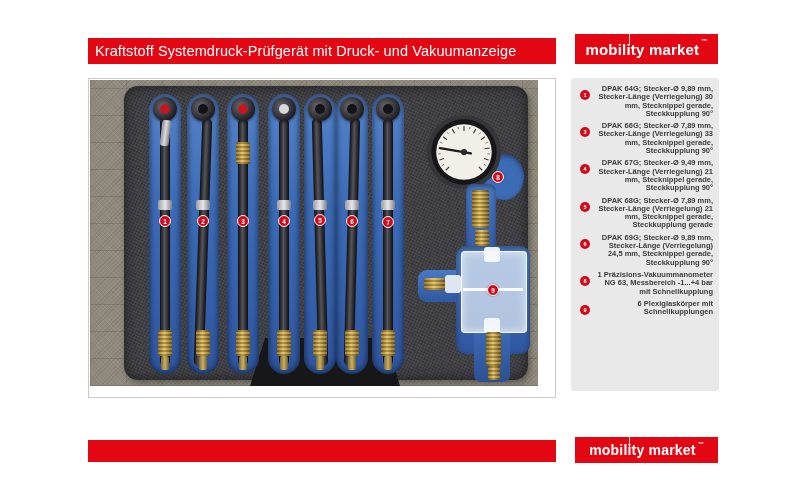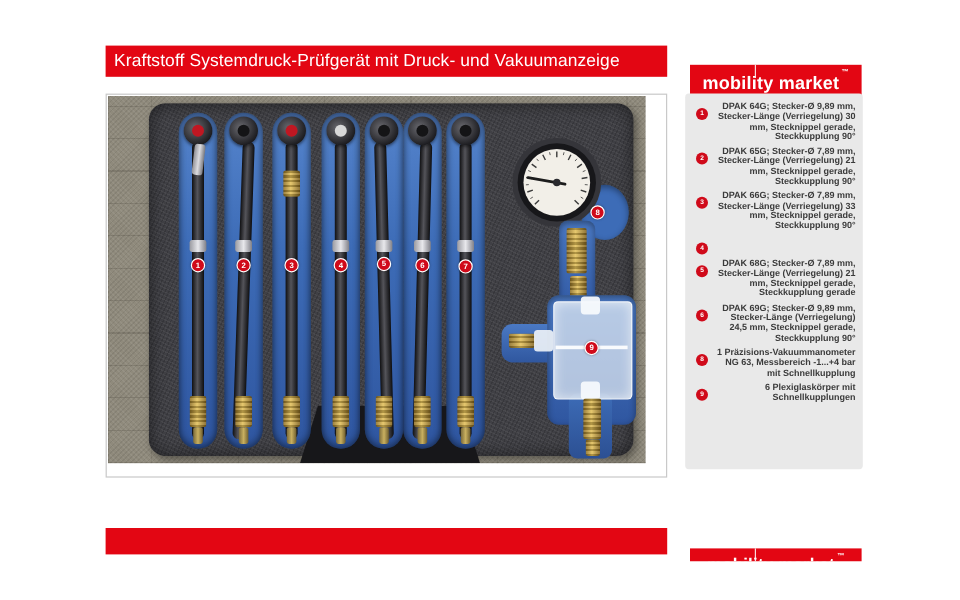--- a/index.html
+++ b/index.html
@@ -6,21 +6,21 @@
   .page{position:relative;width:800px;height:468px;background:#ffffff;overflow:hidden;
         font-family:"Liberation Sans",sans-serif;}
 
   
   .title-bar{position:absolute;left:88px;top:38px;width:468px;height:26px;
              background:var(--brand-red,#e30613);color:#fff;display:flex;align-items:center;
              padding-left:7px;box-sizing:border-box;font-size:14.5px;letter-spacing:.1px;}
   .footer-bar{position:absolute;left:88px;top:440px;width:468px;height:22px;
               background:var(--brand-red,#e30613);}
   .logo{position:absolute;background:var(--brand-red,#e30613);color:#fff;font-weight:bold;
-        display:flex;align-items:center;justify-content:center;letter-spacing:.2px;margin-top:20px;}
+        display:flex;align-items:center;justify-content:center;letter-spacing:.2px;}
   .logo-top{left:575px;top:34px;width:143px;height:30px;font-size:15px;}
   .logo-bottom{left:575px;top:437px;width:143px;height:26px;font-size:14px;}
   .logo .tm{font-size:6px;align-self:flex-start;margin:4px 0 0 2px;font-weight:bold;}
   .logo .tick{position:absolute;left:38%;top:0;width:1px;height:11px;background:rgba(255,255,255,.85);}
 
   
   .photo-frame{position:absolute;left:88px;top:78px;width:468px;height:320px;background:#fff;
                border:1px solid #c9c9c9;box-sizing:border-box;}
   .photo{position:absolute;left:1px;top:1px;width:448px;height:306px;overflow:hidden;
          background-color:#8f8a7c;
@@ -242,29 +242,26 @@
     </div>
   </div>
 
   <div class="parts-panel">
     <div id="parts-list">
         <div class="part-item">
           <span class="bullet">1</span>
           <span class="part-text">DPAK 64G; Stecker-Ø 9,89 mm, Stecker-Länge (Verriegelung) 30 mm, Stecknippel gerade, Steckkupplung 90°</span>
         </div>
         <div class="part-item">
-          <span class="bullet">2</span>
-          <span class="part-text">DPAK 65G; Stecker-Ø 7,89 mm, Stecker-Länge (Verriegelung) 21 mm, Stecknippel gerade, Steckkupplung 90°</span>
-        </div>
-        <div class="part-item">
           <span class="bullet">3</span>
           <span class="part-text">DPAK 66G; Stecker-Ø 7,89 mm, Stecker-Länge (Verriegelung) 33 mm, Stecknippel gerade, Steckkupplung 90°</span>
         </div>
         <div class="part-item">
           <span class="bullet">4</span>
+          <span class="part-text">DPAK 67G; Stecker-Ø 9,49 mm, Stecker-Länge (Verriegelung) 21 mm, Stecknippel gerade, Steckkupplung 90°</span>
         </div>
         <div class="part-item">
           <span class="bullet">5</span>
           <span class="part-text">DPAK 68G; Stecker-Ø 7,89 mm, Stecker-Länge (Verriegelung) 21 mm, Stecknippel gerade, Steckkupplung gerade</span>
         </div>
         <div class="part-item">
           <span class="bullet">6</span>
           <span class="part-text">DPAK 69G; Stecker-Ø 9,89 mm, Stecker-Länge (Verriegelung) 24,5 mm, Stecknippel gerade, Steckkupplung 90°</span>
         </div>
         <div class="part-item">

